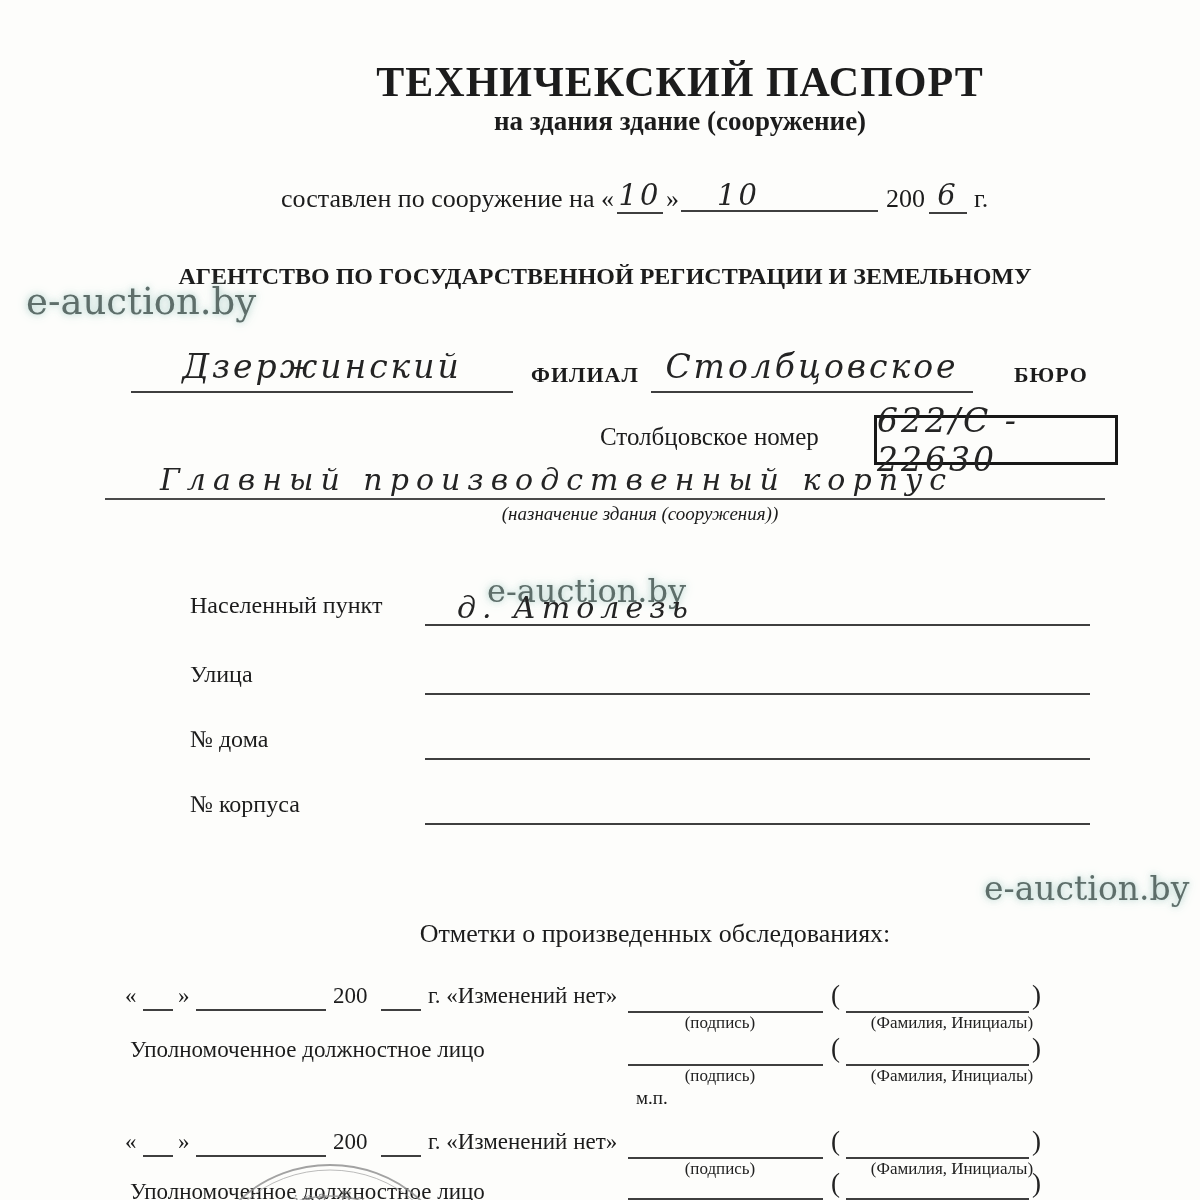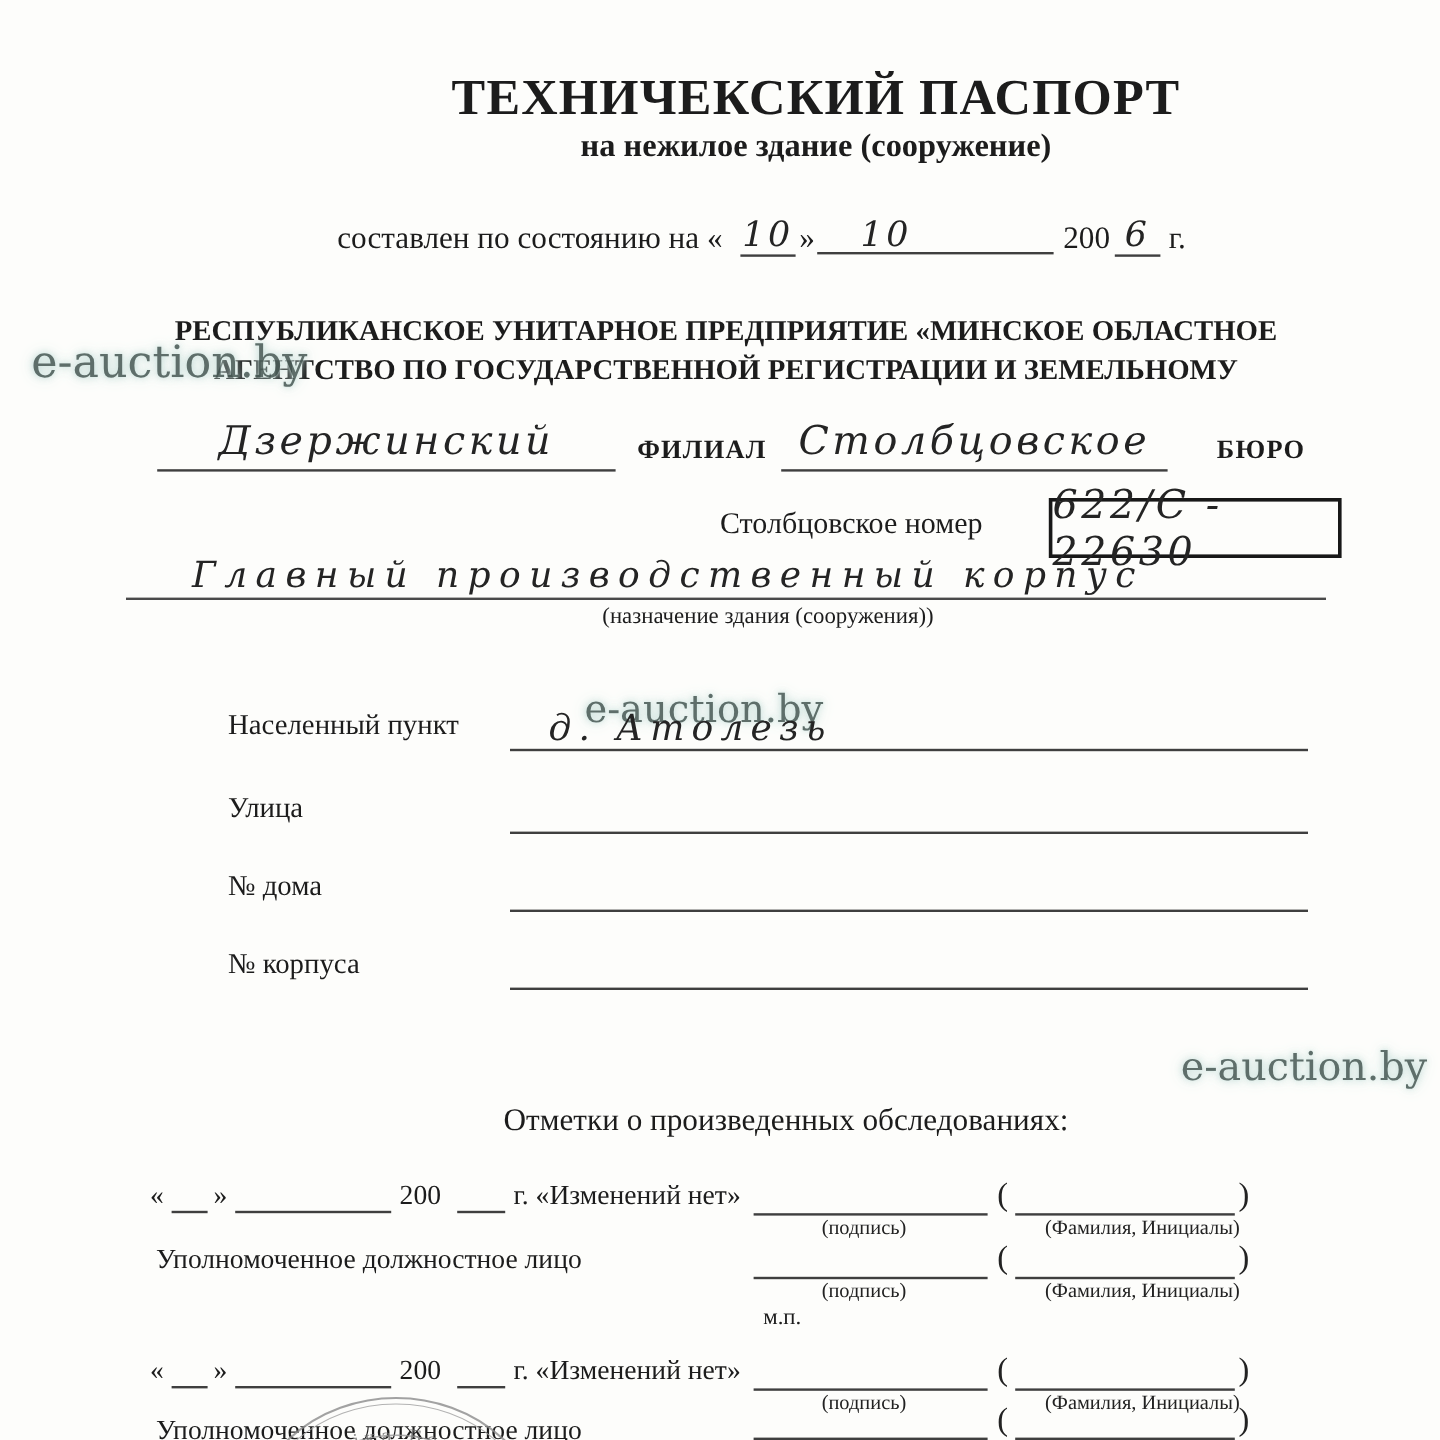--- a/index.html
+++ b/index.html
@@ -28,55 +28,54 @@
   }
   .paren{font-size:27px;color:#222;}
   svg text{font-family:"DejaVu Serif", serif;}
 </style>
 </head>
 <body>
 
 <div class="page">
 
   <div class="abs b ctr" style="left:160px;top:58px;width:1040px;font-size:42px;letter-spacing:1px;">ТЕХНИЧЕКСКИЙ ПАСПОРТ</div>
-  <div class="abs b ctr" style="left:160px;top:106px;width:1040px;font-size:27px;">на нежилое здание (сооружение)</div>
+  <div class="abs b ctr" style="left:160px;top:106px;width:1040px;font-size:27px;">на здания здание (сооружение)</div>
 
   <div>
-    <span class="abs" style="left:281px;top:184px;font-size:26px;">составлен по состоянию на «</span>
+    <span class="abs" style="left:281px;top:184px;font-size:26px;">составлен по сооружение на «</span>
     <span class="abs blank ctr" style="left:617px;top:178px;width:46px;height:34px;"><span class="hand" style="font-size:29px;">10</span></span>
     <span class="abs" style="left:666px;top:184px;font-size:26px;">»</span>
     <span class="abs blank" style="left:681px;top:178px;width:197px;height:34px;padding-left:36px;box-sizing:border-box;"><span class="hand" style="font-size:29px;">10</span></span>
     <span class="abs" style="left:886px;top:184px;font-size:26px;">200</span>
     <span class="abs blank ctr" style="left:929px;top:178px;width:38px;height:34px;"><span class="hand" style="font-size:29px;">6</span></span>
     <span class="abs" style="left:974px;top:184px;font-size:26px;">г.</span>
   </div>
 
   <div class="abs ctr" style="left:10px;top:260px;width:1190px;font-size:24px;line-height:33px;">
-    <div class="b">РЕСПУБЛИКАНСКОЕ УНИТАРНОЕ ПРЕДПРИЯТИЕ «МИНСКОЕ ОБЛАСТНОЕ</div>
     <div class="b">АГЕНТСТВО ПО ГОСУДАРСТВЕННОЙ РЕГИСТРАЦИИ И ЗЕМЕЛЬНОМУ</div>
   </div>
 
   <div class="abs wm" style="left:26px;top:280px;font-size:37px;">e-auction.by</div>
 
   <div>
     <span class="abs blank ctr" style="left:131px;top:347px;width:382px;height:44px;"><span class="hand" style="font-size:33px;">Дзержинский</span></span>
     <span class="abs b" style="left:531px;top:362px;font-size:22px;letter-spacing:1px;">ФИЛИАЛ</span>
     <span class="abs blank ctr" style="left:651px;top:347px;width:322px;height:44px;"><span class="hand" style="font-size:33px;text-align:center;">Столбцовское</span></span>
     <span class="abs b" style="left:1014px;top:362px;font-size:22px;letter-spacing:1px;">БЮРО</span>
   </div>
 
   <span class="abs" style="left:600px;top:423px;font-size:25px;">Столбцовское номер</span>
   <div class="abs invbox" style="left:874px;top:415px;width:238px;height:44px;">
     <span class="hand" style="font-size:33px;">622/С - 22630</span>
   </div>
 
   <div class="abs line" style="left:105px;top:462px;width:1000px;height:38px;padding-left:55px;box-sizing:border-box;">
     <span class="hand" style="font-size:30px;letter-spacing:7px;">Главный производственный корпус</span>
   </div>
-  <div class="abs ctr" style="left:140px;top:503px;width:1000px;font-size:19px;">(назначение здания (сооружения))</div>
+  <div class="abs ctr" style="left:140px;top:503px;width:1000px;font-size:19px;font-style:italic;">(назначение здания (сооружения))</div>
 
   <div>
     <span class="abs" style="left:190px;top:592px;font-size:24px;">Населенный пункт</span>
     <div class="abs wm" style="left:487px;top:572px;font-size:32px;">e-auction.by</div>
     <span class="abs blank" style="left:425px;top:590px;width:665px;height:36px;padding-left:32px;box-sizing:border-box;"><span class="hand" style="font-size:30px;letter-spacing:6px;">д. Атолезь</span></span>
 
     <span class="abs" style="left:190px;top:661px;font-size:24px;">Улица</span>
     <span class="abs blank" style="left:425px;top:660px;width:665px;height:33px;"></span>
 
     <span class="abs" style="left:190px;top:726px;font-size:24px;">№ дома</span>

